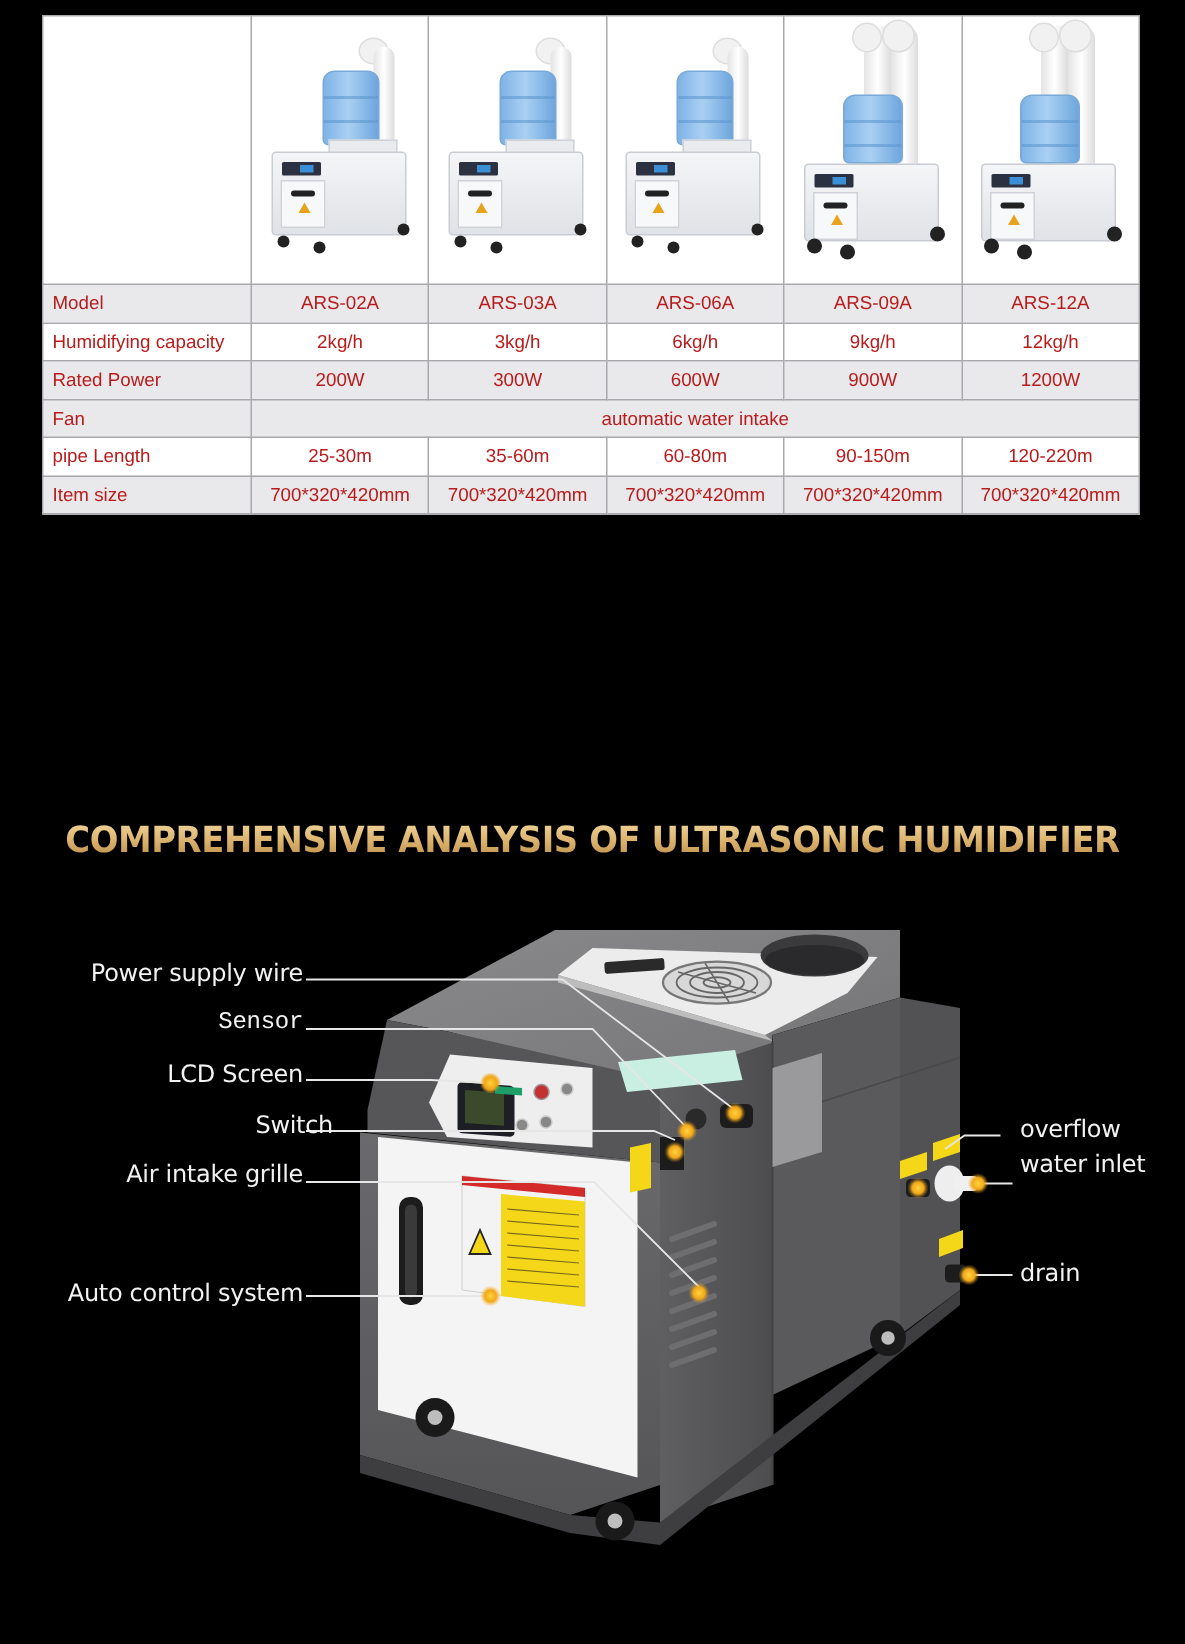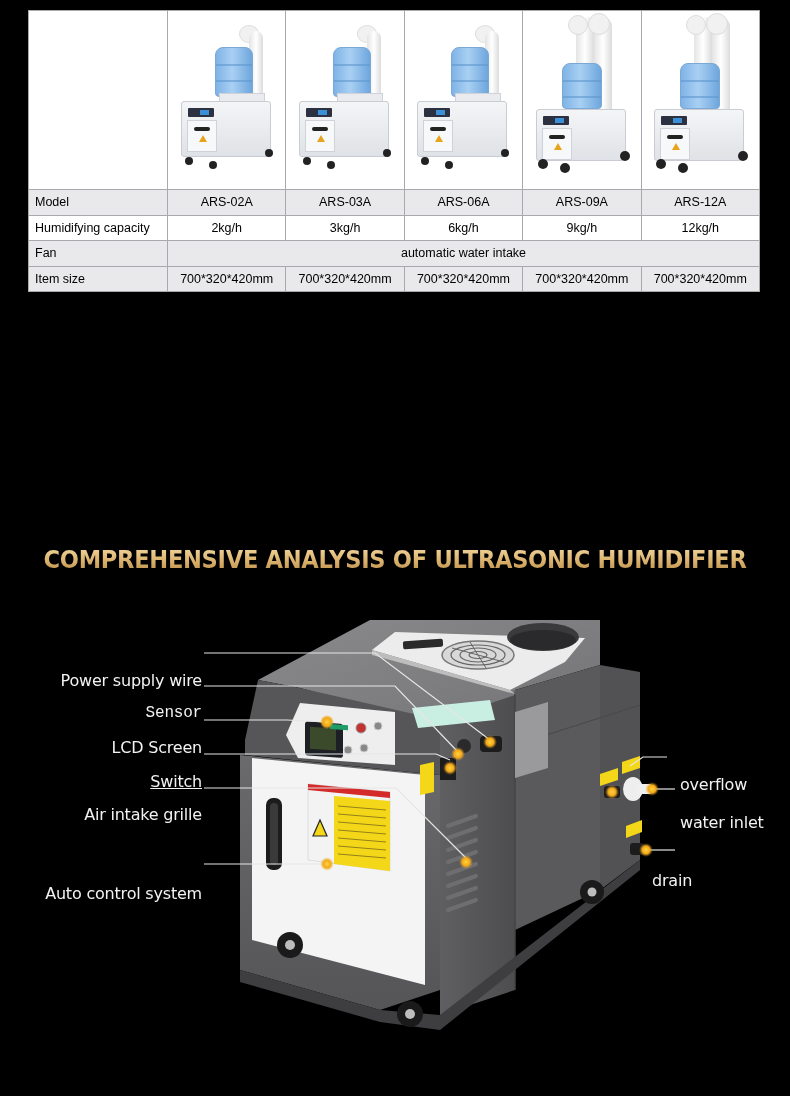--- a/index.html
+++ b/index.html
@@ -5,21 +5,21 @@
   * { box-sizing: border-box; margin: 0; padding: 0; }
   html, body { width: 790px; height: 1096px; background: #000; overflow: hidden; }
   body { position: relative; font-family: "Liberation Sans", "DejaVu Sans", sans-serif; }
 
   
   .spec-table {
     position: absolute; left: 28px; top: 10px; width: 732px;
     border-collapse: collapse; table-layout: fixed; background: #fff;
   }
   .spec-table td {
-    border: 1px solid #a9a9ad; font-size: 12.5px; color: #000000;
+    border: 1px solid #a9a9ad; font-size: 12.5px; color: #b91c1c;
     height: 25.5px; padding: 0 6px; text-align: center; white-space: nowrap;
   }
   .spec-table td.label { text-align: left; }
   .spec-table tr.gray td { background: #e9e9eb; }
   .spec-table tr.white td { background: #ffffff; }
   .spec-table tr.img-row td { height: 178px; background: #fff; padding: 0; vertical-align: middle; }
   .col0 { width: 139px; }
 
   
   .prod { position: relative; width: 116px; height: 178px; margin: 0 auto; }
@@ -60,21 +60,21 @@
     font-family: "DejaVu Sans", sans-serif; font-weight: bold; font-size: 24px;
     letter-spacing: -0.3px; transform: scaleX(0.94);
     background: linear-gradient(180deg,#f3d9a0 0%,#d9b06a 55%,#b88a45 100%);
     -webkit-background-clip: text; background-clip: text; color: transparent;
   }
 
   
   .diagram { position: absolute; left: 0; top: 600px; width: 790px; height: 496px; }
   .callout {
     position: absolute; color: #f2f2f2; font-size: 16px; white-space: nowrap;
-    font-family: "DejaVu Sans", sans-serif; letter-spacing: -0.2px; margin-top: 32px;
+    font-family: "DejaVu Sans", sans-serif; letter-spacing: -0.2px;
   }
   .callout.left { text-align: right; }
 </style>
 </head>
 <body>
 
 <table class="spec-table">
   <colgroup>
     <col class="col0">
       <col>
@@ -175,22 +175,38 @@
   </tr>
   <tr class="white">
     <td class="label">Humidifying capacity</td>
     <td>2kg/h</td>
     <td>3kg/h</td>
     <td>6kg/h</td>
     <td>9kg/h</td>
     <td>12kg/h</td>
   </tr>
   <tr class="gray">
+    <td class="label">Rated Power</td>
+    <td>200W</td>
+    <td>300W</td>
+    <td>600W</td>
+    <td>900W</td>
+    <td>1200W</td>
+  </tr>
+  <tr class="gray">
     <td class="label">Fan</td>
     <td colspan="5">automatic water intake</td>
+  </tr>
+  <tr class="white">
+    <td class="label">pipe Length</td>
+    <td>25-30m</td>
+    <td>35-60m</td>
+    <td>60-80m</td>
+    <td>90-150m</td>
+    <td>120-220m</td>
   </tr>
   <tr class="gray">
     <td class="label">Item size</td>
     <td style="padding:0 2px">700*320*420mm</td>
     <td style="padding:0 2px">700*320*420mm</td>
     <td style="padding:0 2px">700*320*420mm</td>
     <td style="padding:0 2px">700*320*420mm</td>
     <td style="padding:0 2px">700*320*420mm</td>
   </tr>
 </tbody>
@@ -336,20 +352,20 @@
       <circle cx="327" cy="864" r="7"></circle>
       <circle cx="612" cy="792" r="7"></circle>
       <circle cx="652" cy="789" r="7"></circle>
       <circle cx="646" cy="850" r="7"></circle>
     </g>
   </svg>
 
   <div class="callout left" style="right:588px; top:39px;">Power supply wire</div>
   <div class="callout left" style="right:588px; top:72px;font-family:Liberation Mono, monospace;">Sensor</div>
   <div class="callout left" style="right:588px; top:106px;">LCD Screen</div>
-  <div class="callout left" style="right:588px; top:140px;text-decoration:underline;">Switch</div>
+  <div class="callout left" style="right:568px; top:140px;">Switch</div>
   <div class="callout left" style="right:588px; top:173px;">Air intake grille</div>
   <div class="callout left" style="right:588px; top:252px;text-align:right;">Auto control system</div>
 
   <div class="callout" style="left:680px; top:143px;">overflow</div>
-  <div class="callout" style="left:680px; top:181px;">water inlet</div>
-  <div class="callout" style="left:652px; top:239px;">drain</div>
+  <div class="callout" style="left:680px; top:166px;">water inlet</div>
+  <div class="callout" style="left:680px; top:239px;">drain</div>
 </div>
 
 </body></html>

